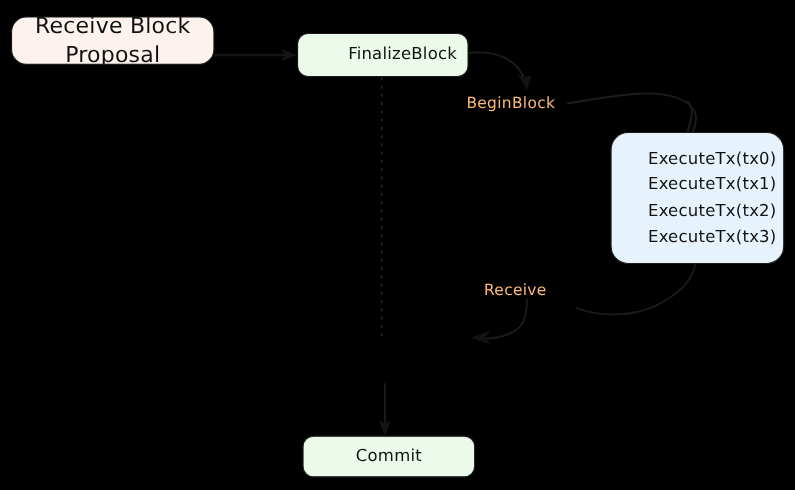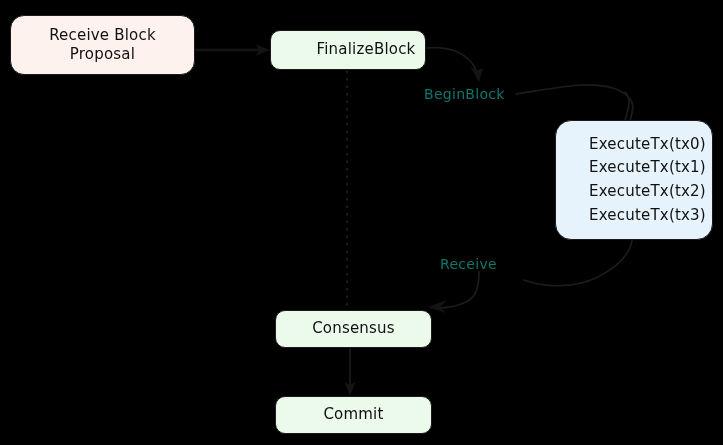--- a/index.html
+++ b/index.html
@@ -20,23 +20,23 @@
     border:1.2px solid #1a1a1a;
     border-radius:12px;
     text-align:center;
     line-height:1.28;
     color:#111111;
     letter-spacing:0.2px;
     font-family:"DejaVu Sans", sans-serif;
   }
   .node .txt{white-space:pre-line;display:block;}
   #n-receive{
-    left:10px;top:15px;width:185px;height:60px;
+    left:10px;top:15px;width:185px;height:44px;
     background:#fdf2ee;
-    font-size:15px;
+    font-size:20px;
     border-radius:14px;
   }
   #n-finalize{
     left:270px;top:30px;width:156px;height:40px;
     background:#ebfaeb;
     font-size:15px;
     border-radius:10px;
     padding-left:36px;
   }
   #n-exec{
@@ -54,21 +54,21 @@
     border-radius:10px;
   }
   #n-commit{
     left:275px;top:396px;width:157px;height:38px;
     background:#ebfaeb;
     font-size:15px;
     border-radius:10px;
   }
   .edge-label{
     position:absolute;
-    color:#0f766e;
+    color:#fdba74;
     font-size:14px;
     letter-spacing:0.3px;
     white-space:nowrap;
     font-family:"DejaVu Sans", sans-serif;
   }
   #lbl-begin{left:424px;top:86px;}
   #lbl-end{left:440px;top:256px;}
   .stroke{fill:none;stroke:#1c1c1c;stroke-width:1.7;stroke-linecap:round;stroke-linejoin:round;}
   .stroke-thick{fill:none;stroke:#141414;stroke-width:2.3;stroke-linecap:round;}
   .dotline{fill:none;stroke:#262626;stroke-width:1.5;stroke-dasharray:1.5 6;stroke-linecap:round;}
@@ -125,23 +125,20 @@
     <span class="txt">FinalizeBlock</span>
   </div>
 
   <div class="node" id="n-exec">
     <span class="txt">ExecuteTx(tx0)
 ExecuteTx(tx1)
 ExecuteTx(tx2)
 ExecuteTx(tx3)</span>
   </div>
 
-  <div class="node" id="n-consensus">
-    <span class="txt">Consensus</span>
-  </div>
 
   <div class="node" id="n-commit">
     <span class="txt">Commit</span>
   </div>
 
   <div class="edge-label" id="lbl-begin">BeginBlock</div>
   <div class="edge-label" id="lbl-end">Receive</div>
 
 </div>
 

